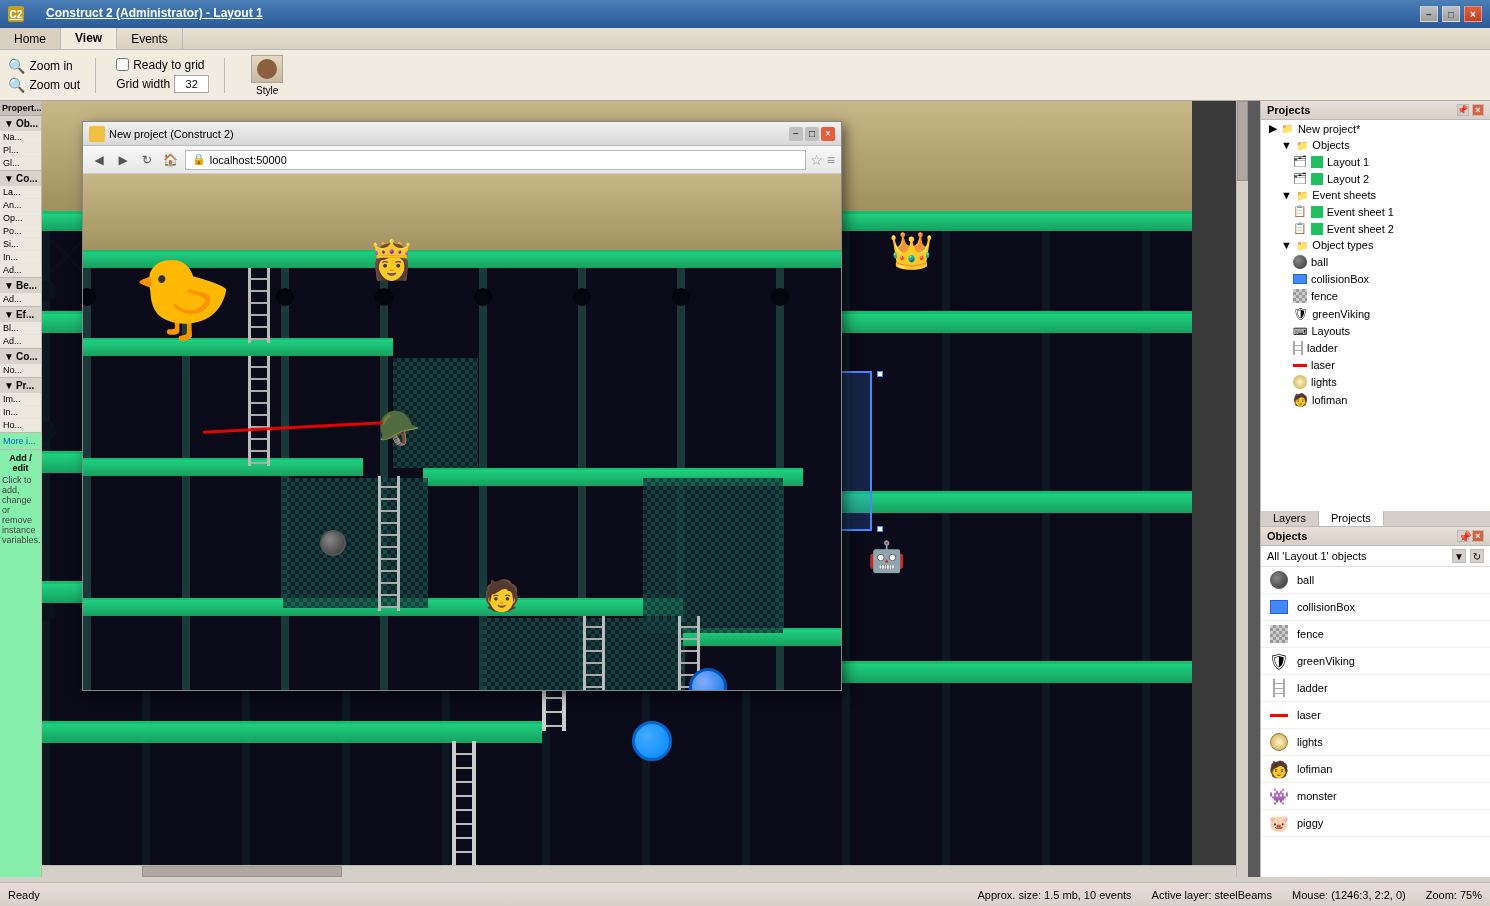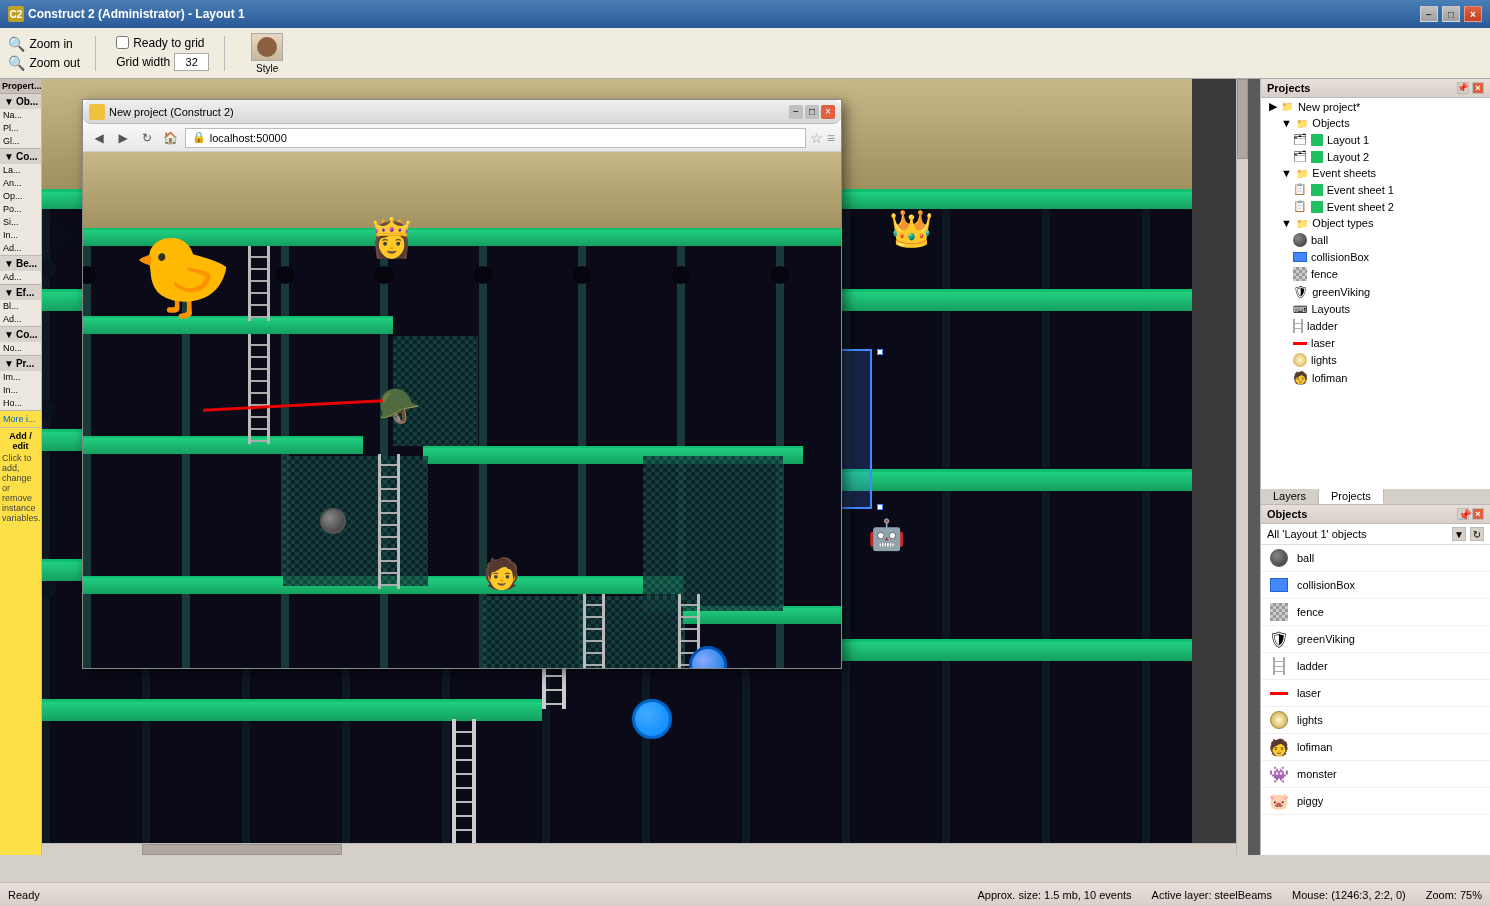--- a/index.html
+++ b/index.html
@@ -10,21 +10,21 @@
       height: 28px;
       background: linear-gradient(to bottom, #4a7eb5, #2a5a9a);
       display: flex;
       align-items: center;
       justify-content: space-between;
       padding: 0 8px;
       color: white;
       font-size: 12px;
       font-weight: bold;
     }
-    .title-bar-left { display: flex; align-items: center; gap: 4px; }
+    .title-bar-left { display: flex; align-items: flex-start; gap: 22px; text-decoration: underline; }
     .title-bar-right { display: flex; gap: 4px; }
     .title-btn {
       width: 18px; height: 16px;
       border: 1px solid rgba(255,255,255,0.4);
       background: linear-gradient(to bottom, #c0c0c0, #a0a0a0);
       color: #333;
       font-size: 10px;
       cursor: pointer;
       display: flex; align-items: center; justify-content: center;
     }
@@ -92,21 +92,20 @@
       z-index: 10;
     }
     .browser-titlebar {
       height: 24px;
       background: linear-gradient(to bottom, #f0f0f0, #d8d8d8);
       border-bottom: 1px solid #bbb;
       display: flex;
       align-items: center;
       padding: 0 6px;
       gap: 4px;
-      border-radius: 8px;
     }
     .browser-titlebar span { font-size: 11px; flex: 1; }
     .browser-close { font-size: 10px; cursor: pointer; width: 14px; height: 14px; background: #e06040; color: white; display: flex; align-items: center; justify-content: center; border-radius: 2px; }
     .browser-min { font-size: 10px; cursor: pointer; width: 14px; height: 14px; background: #c0c0c0; display: flex; align-items: center; justify-content: center; border-radius: 2px; }
     .browser-max { font-size: 10px; cursor: pointer; width: 14px; height: 14px; background: #c0c0c0; display: flex; align-items: center; justify-content: center; border-radius: 2px; }
     .browser-toolbar {
       height: 28px;
       background: linear-gradient(to bottom, #f8f8f8, #e8e8e8);
       border-bottom: 1px solid #ccc;
       display: flex;
@@ -235,21 +234,21 @@
     }
 
     
     ::-webkit-scrollbar { width: 12px; height: 12px; }
     ::-webkit-scrollbar-track { background: #d4d0c8; }
     ::-webkit-scrollbar-thumb { background: #b0a8a0; border: 1px solid #9a9290; }
 
     
     .sidebar-props {
       width: 42px;
-      background: #fde047;
+      background: #86efac;
       border-right: 1px solid #c0b8b0;
       overflow: hidden;
       font-size: 10px;
       flex-shrink: 0;
     }
 
     .sidebar-section {
       border-bottom: 1px solid #c0b8b0;
     }
     .sidebar-section-header {
@@ -285,20 +284,25 @@
     <span>Construct 2 (Administrator) - Layout 1</span>
   </div>
   <div class="title-bar-right">
     <div class="title-btn">−</div>
     <div class="title-btn">□</div>
     <div class="title-btn close">×</div>
   </div>
 </div>
 
 <div class="ribbon">
+  <div class="ribbon-tabs">
+    <div class="ribbon-tab" style="background:#d8d0c0;">Home</div>
+    <div class="ribbon-tab active">View</div>
+    <div class="ribbon-tab">Events</div>
+  </div>
   <div class="ribbon-content">
     <div class="ribbon-group">
       <div style="display:flex;flex-direction:column;gap:3px;">
         <div class="zoom-btn">
           <span style="font-size:14px;">🔍</span>
           <span>Zoom in</span>
         </div>
         <div class="zoom-btn">
           <span style="font-size:14px;">🔍</span>
           <span>Zoom out</span>

